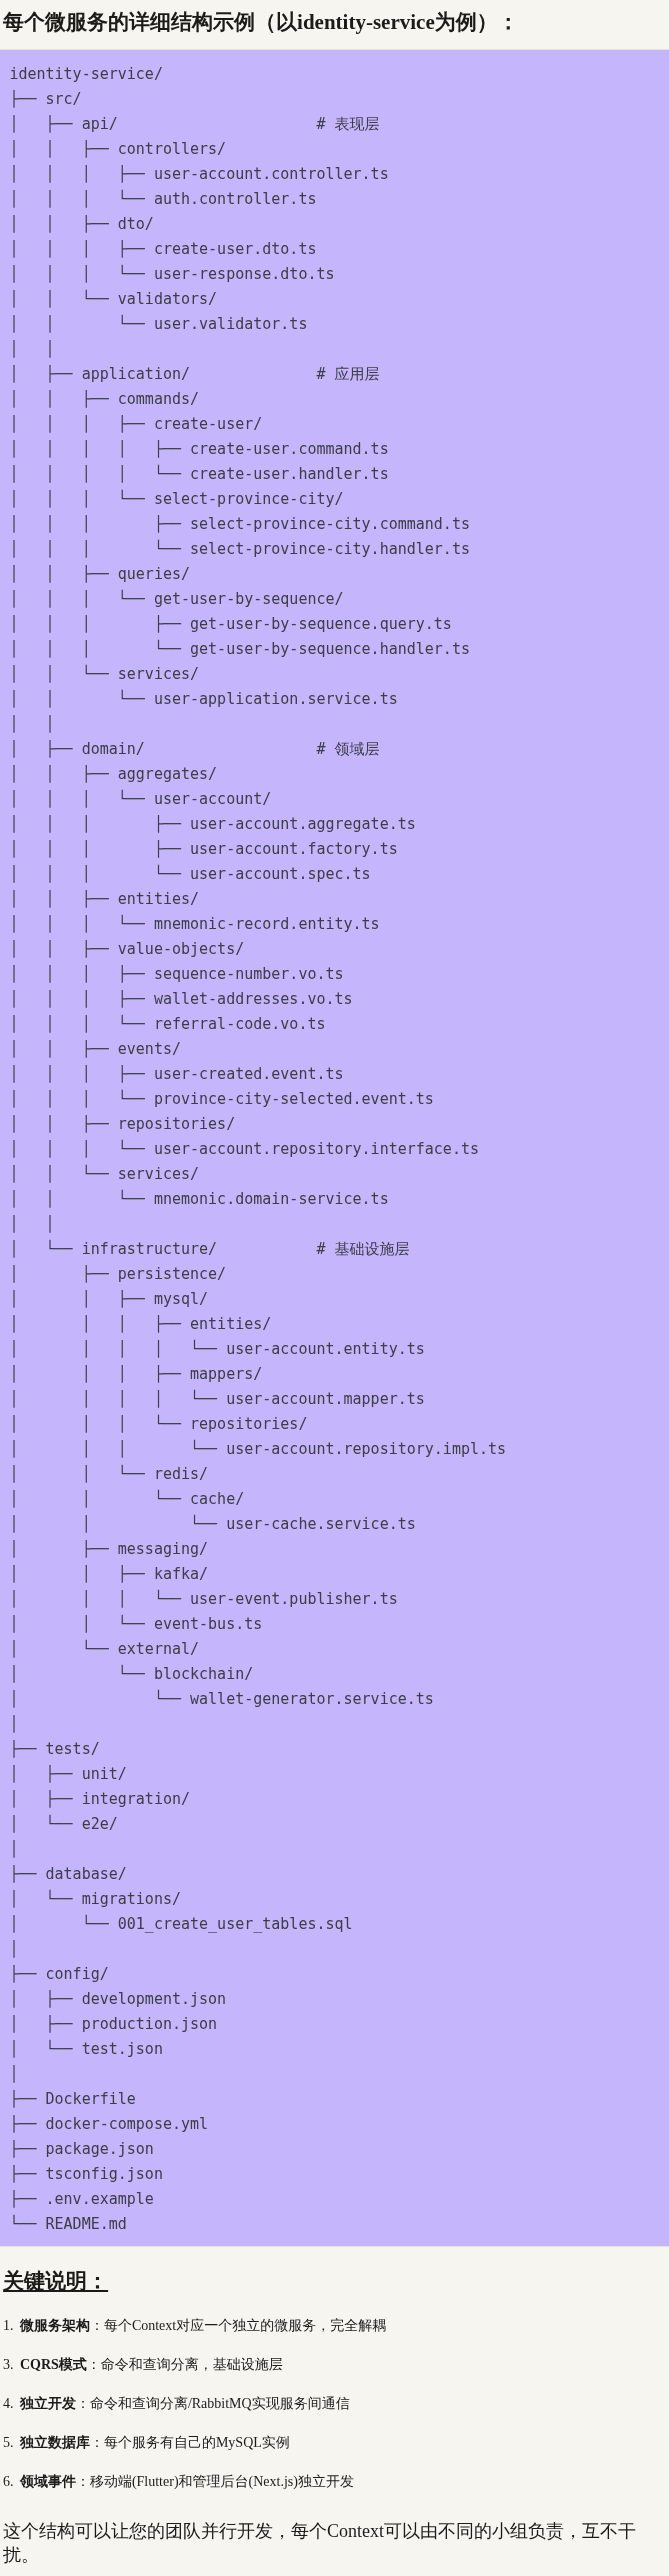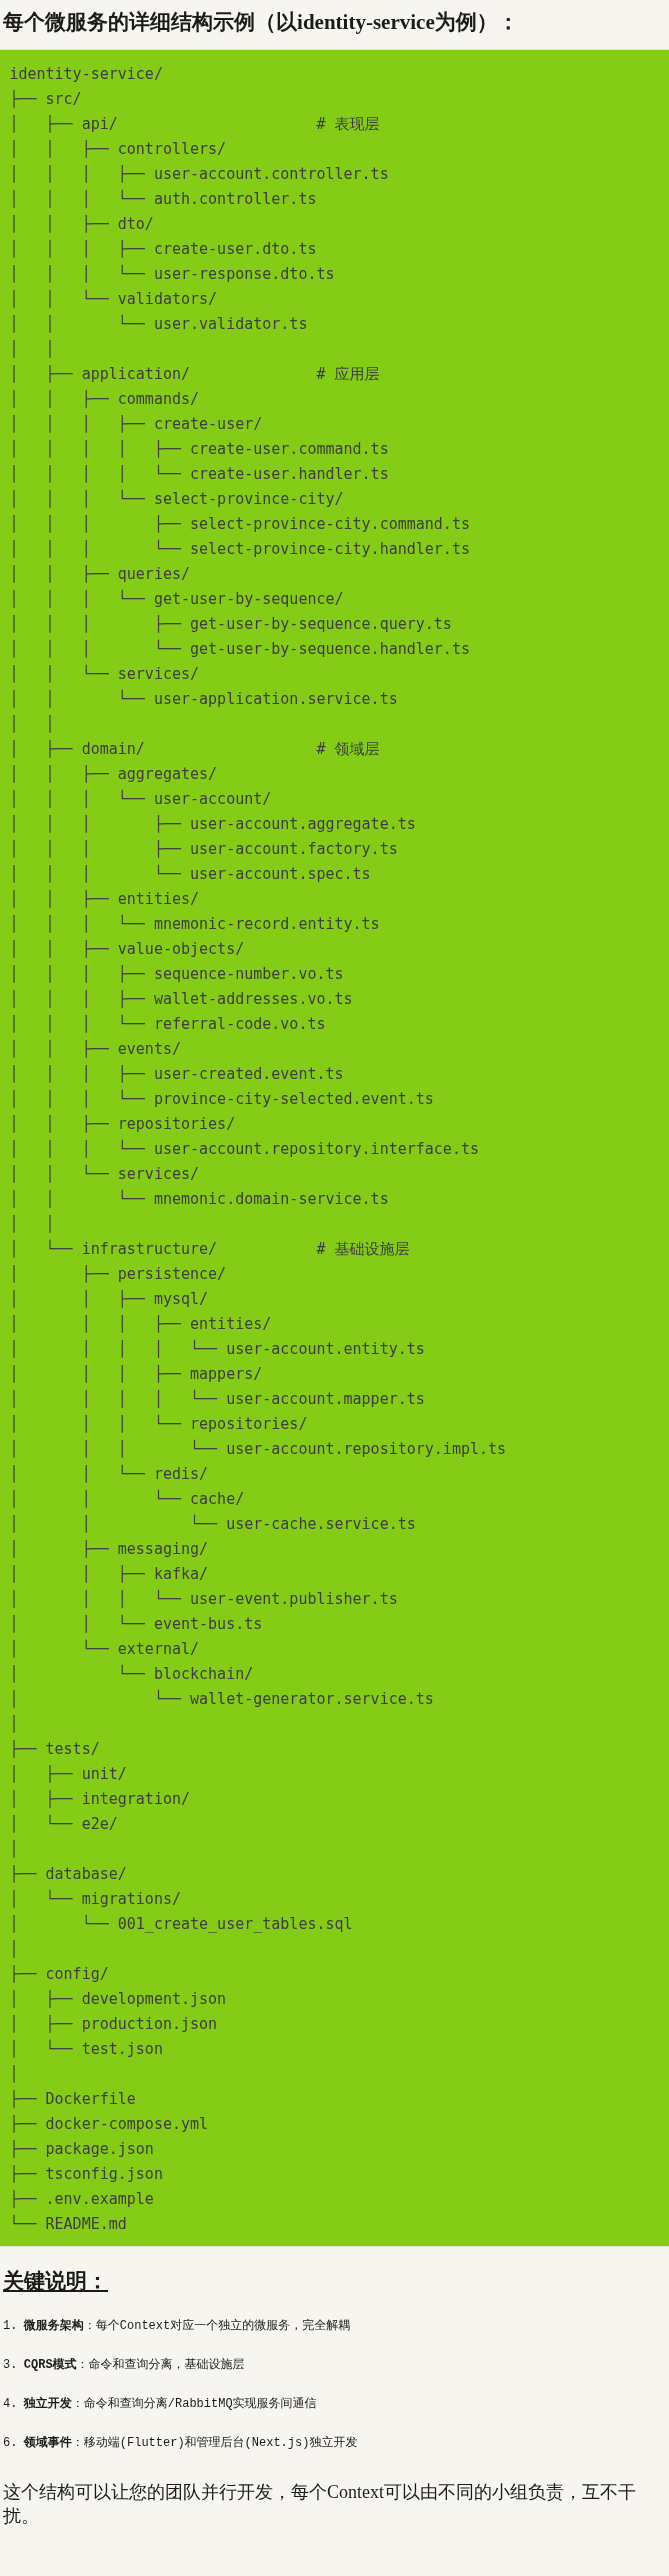--- a/index.html
+++ b/index.html
@@ -11,21 +11,21 @@
   }
   .page-title{
     font-size:21px;
     font-weight:700;
     margin:8.8px 0 13px 3.1px;
     line-height:27.5px;
   }
   .codeblock{
     border-top:0.6px solid #e5e3db;
     border-bottom:0.6px solid #e5e3db;
-    background:#84cc16;
+    background:#c4b5fd;
     padding:11.3px 0 9.4px 9.4px;
     overflow:hidden;
   }
   .tree{
     margin:0;
     font-family:"DejaVu Sans Mono", monospace;
     font-size:15px;
     line-height:25px;
     color:#3d3d42;
     white-space:pre;
@@ -36,24 +36,23 @@
     margin:21px 0 19px 3.1px;
     line-height:27.5px;
     text-decoration:underline;
   }
   .notes-list{
     margin:0;
     padding:0;
     list-style:none;
   }
   .note{
-    font-size:12px;
+    font-size:14px;
     line-height:24px;
     margin:0 0 15px 3.1px;
-    font-family:Liberation Mono, monospace;
   }
   .note .num{
     margin-right:6.3px;
   }
   .note .label{
     font-weight:700;
   }
   .closing{
     font-size:18px;
     line-height:24px;
@@ -154,17 +153,18 @@
 ├── .env.example
 └── README.md</pre>
 </div>
 
 <div class="notes-heading">关键说明：</div>
 
 <ol class="notes-list" id="notes">
     <li class="note"><span class="num">1.</span><span class="label">微服务架构</span><span>：每个Context对应一个独立的微服务，完全解耦</span></li>
     <li class="note"><span class="num">3.</span><span class="label">CQRS模式</span><span>：命令和查询分离，基础设施层</span></li>
     <li class="note"><span class="num">4.</span><span class="label">独立开发</span><span>：命令和查询分离/RabbitMQ实现服务间通信</span></li>
+    <li class="note"><span class="num">5.</span><span class="label">独立数据库</span><span>：每个服务有自己的MySQL实例</span></li>
     <li class="note"><span class="num">6.</span><span class="label">领域事件</span><span>：移动端(Flutter)和管理后台(Next.js)独立开发</span></li>
   </ol>
 
 <p class="closing">这个结构可以让您的团队并行开发，每个Context可以由不同的小组负责，互不干扰。</p>
 
 
 </body></html>

